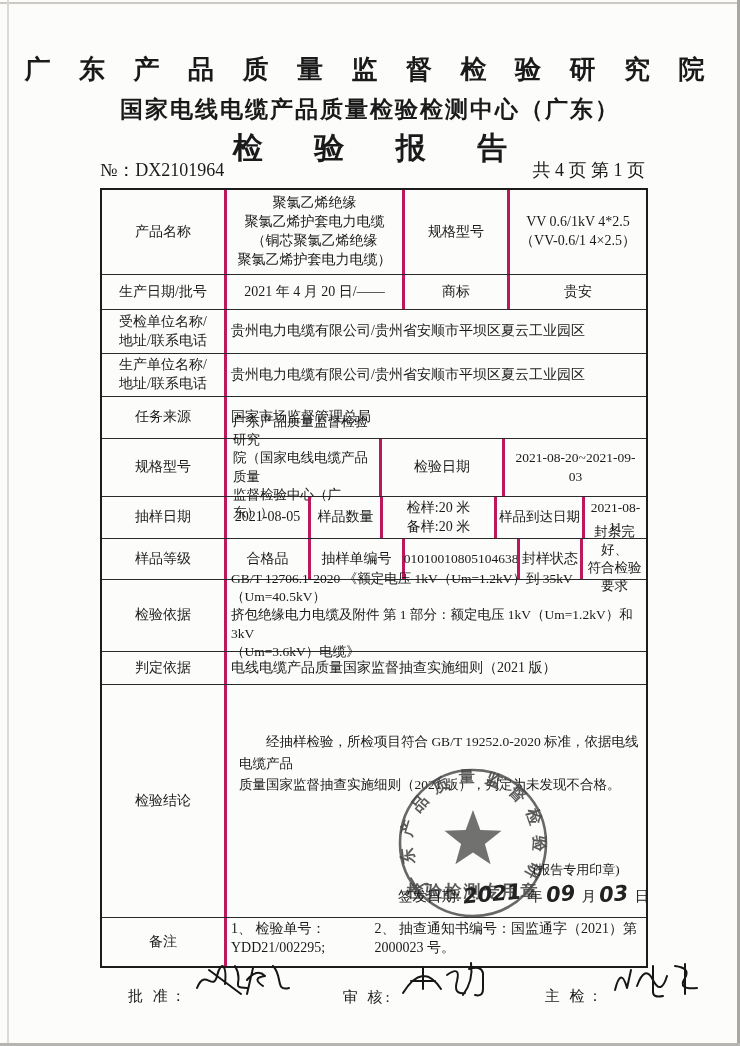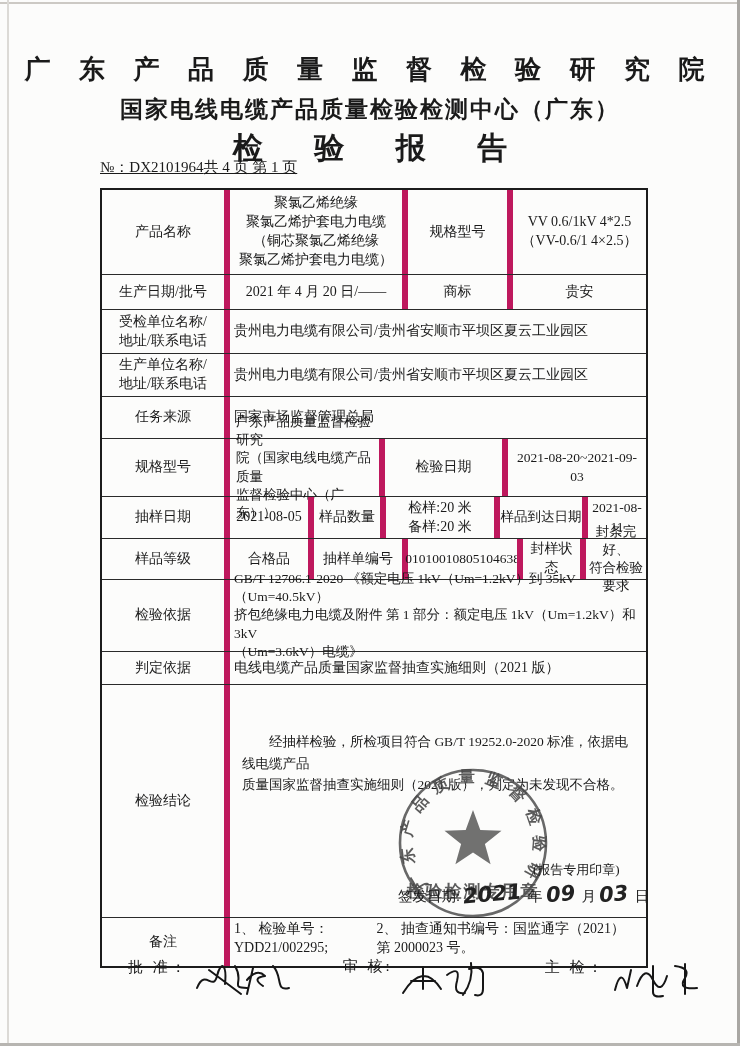--- a/index.html
+++ b/index.html
@@ -13,45 +13,45 @@
   .edge-right{position:absolute;top:0;right:0;width:3px;height:100%;background:#a9a7a3;}
   .edge-bottom{position:absolute;bottom:0;left:0;width:100%;height:3px;background:#b7b5b1;}
 
   .hline1{position:absolute;top:52px;left:0;width:100%;text-align:center;
     font-size:26px;font-weight:bold;letter-spacing:11px;}
   .hline2{position:absolute;top:94px;left:0;width:100%;text-align:center;
     font-size:23px;font-weight:bold;letter-spacing:2px;}
   .htitle{position:absolute;top:128px;left:0;width:100%;text-align:center;
     font-size:30px;font-weight:bold;letter-spacing:22px;text-indent:22px;}
   .meta{position:absolute;top:158px;left:100px;width:545px;display:flex;
-    font-size:15px;text-decoration:underline;}
+    justify-content:space-between;font-size:18px;}
 
   .tbl{position:absolute;top:188px;left:100px;width:544px;border:2px solid #1c1c1c;}
   .row{display:flex;border-top:1px solid #2a2a2a;}
   .row:first-child{border-top:none;}
-  .cell{box-sizing:border-box;border-left:6px solid #be185d;display:flex;
+  .cell{box-sizing:border-box;border-left:3px solid #be185d;display:flex;
     align-items:center;justify-content:center;text-align:center;
     font-size:14px;line-height:1.35;padding:2px 4px;}
   .cell:first-child{border-left:none;}
   .pre{white-space:pre-line;}
   .left{justify-content:flex-start;text-align:left;padding-right:8px;}
   .small{font-size:13.5px;}
   .conc-cell{position:relative;display:block;text-align:left;padding:0;}
   .conc-text{padding:46px 6px 0 12px;font-size:13.5px;line-height:1.6;}
 
   
   .seal{position:absolute;left:396px;top:766px;width:154px;height:154px;z-index:3;}
   .seal-note{position:absolute;left:533px;top:861px;font-size:13px;z-index:4;}
   .signdate{position:absolute;left:398px;top:882px;font-size:14.5px;z-index:4;white-space:nowrap;}
   .hand{display:inline-block;font-family:"DejaVu Sans",sans-serif;font-style:italic;
     font-weight:600;font-size:21px;transform:rotate(-5deg);margin:0 3px;color:#222;}
 
   .footer{position:absolute;top:952px;left:100px;width:560px;height:60px;
     display:flex;align-items:center;}
-  .sig-group{display:flex;align-items:flex-start;}
+  .sig-group{display:flex;align-items:flex-end;}
   .sig-label{font-size:15px;letter-spacing:3px;white-space:nowrap;}
   .sig-svg{margin-left:2px;}
 </style>
 </head>
 <body>
 
 <div class="sheet">
   <div class="edge-top"></div>
   <div class="edge-left"></div>
   <div class="edge-right"></div>

